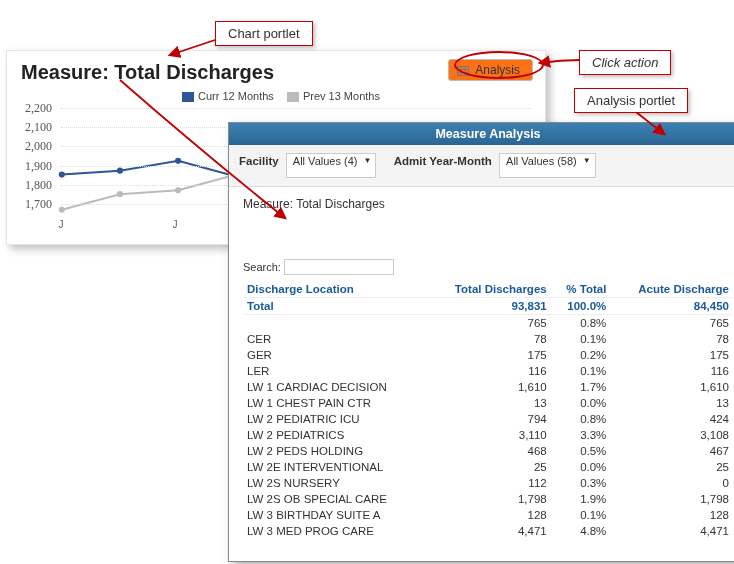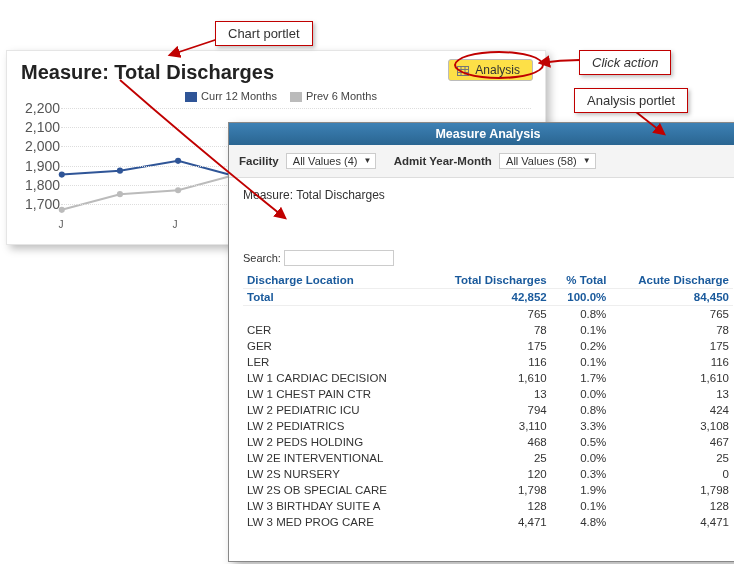--- a/index.html
+++ b/index.html
@@ -29,39 +29,39 @@
     background: #fff;
     box-shadow: 4px 4px 8px rgba(0,0,0,0.25);
     padding: 10px 14px;
     z-index: 5;
   }
   .chart-title { font-weight: bold; font-size: 20px; color: #222; margin-bottom: 6px; }
   .analysis-btn {
     position: absolute; right: 12px; top: 8px;
     border: 1px solid #bbb; border-radius: 3px;
     padding: 3px 12px 3px 8px;
-    font-size: 12px; color: #333; background: #fde047;
+    font-size: 12px; color: #333; background: #f97316;
     display: inline-flex; align-items: center; gap: 6px;
     cursor: pointer;
   }
   .analysis-btn .grid-ic { display: inline-block; width: 12px; height: 10px; }
   .analysis-circle {
     position: absolute;
     border: 2px solid #C00000;
     border-radius: 50%;
     z-index: 48;
     background: transparent;
   }
   .legend { text-align: center; font-size: 11px; color: #444; margin: 4px 0 6px; }
   .swatch { display: inline-block; width: 12px; height: 10px; vertical-align: middle; margin: 0 4px 0 10px; }
   .swatch.curr { background: #2F5597; }
   .swatch.prev { background: #bbb; }
   .chart-area { position: relative; width: 100%; height: 120px; }
   .chart-area svg { width: 100%; height: 100%; }
-  .y-tick { position: absolute; left: 4px; font-size: 14px; color: #555; transform: translateY(-50%); }
+  .y-tick { position: absolute; left: 4px; font-size: 12px; color: #555; transform: translateY(-50%); font-family: Liberation Serif, serif; }
   .x-tick { position: absolute; bottom: -2px; font-size: 10px; color: #555; transform: translateX(-50%); }
   .grid-line { position: absolute; left: 40px; right: 0; border-top: 1px dotted #ddd; }
 
   
   .analysis-portlet {
     position: absolute;
     left: 228px; top: 122px;
     width: 520px; height: 440px;
     border: 1px solid #888;
     background: #fff;
@@ -72,21 +72,21 @@
   .ap-filters {
     background: #f4f4f4;
     padding: 8px 10px;
     font-size: 11.5px;
     color: #333;
     border-bottom: 1px solid #ddd;
   }
   .ap-filters label { font-weight: bold; margin-right: 4px; }
   .filter-val {
     display: inline-block; border: 1px solid #ccc; background: #fff;
-    padding: 1px 18px 1px 6px; font-size: 11px; position: relative;
+    padding: 1px 18px 10px 6px; font-size: 11px; position: relative;
     margin-right: 14px;
   }
   .filter-val::after { content: "▼"; position: absolute; right: 4px; top: 2px; font-size: 8px; color: #333; }
   .ap-header {
     background: #2f6f9f;
     background: linear-gradient(#3d81b5, #2a6591);
     color: #fff; text-align: center;
     padding: 4px 0; font-size: 12.5px; font-weight: bold;
   }
   .ap-body { padding: 10px 14px; font-size: 12px; color: #333; }
@@ -136,21 +136,21 @@
             <line x1="8" y1="0.5" x2="8" y2="9.5"></line>
             <line x1="0.5" y1="3.5" x2="11.5" y2="3.5"></line>
             <line x1="0.5" y1="6.5" x2="11.5" y2="6.5"></line>
       </g>
         </svg>
     </span>
     <span>Analysis</span>
   </div>
   <div class="legend">
     <span class="swatch curr"></span><span>Curr 12 Months</span>
-    <span class="swatch prev"></span><span>Prev 6 Months</span>
+    <span class="swatch prev"></span><span>Prev 13 Months</span>
   </div>
   <div class="chart-area" id="chart-area"><div class="y-tick" style="top: 96px;">1,700</div><div class="grid-line" style="top: 96px;"></div><div class="y-tick" style="top: 76.8px;">1,800</div><div class="grid-line" style="top: 76.8px;"></div><div class="y-tick" style="top: 57.6px;">1,900</div><div class="grid-line" style="top: 57.6px;"></div><div class="y-tick" style="top: 38.4px;">2,000</div><div class="grid-line" style="top: 38.4px;"></div><div class="y-tick" style="top: 19.2px;">2,100</div><div class="grid-line" style="top: 19.2px;"></div><div class="y-tick" style="top: 0px;">2,200</div><div class="grid-line" style="top: 0px;"></div><div class="x-tick" style="left: 40px;">J</div><div class="x-tick" style="left: 154px;">J</div><div class="x-tick" style="left: 268px;">A</div><div class="x-tick" style="left: 382px;">S</div><div class="x-tick" style="left: 496px;">O</div><svg viewBox="0 0 500 110">
         <polyline points="40,61.44 97,57.599999999999994 154,48 211,63.36 268,65.28 325,69.12 382,78.72 439,63.36 496,53.76" fill="none" stroke="#2F5597" stroke-width="2"></polyline>
         <circle cx="40" cy="61.44" r="3" fill="#2F5597"></circle>
         <circle cx="97" cy="57.599999999999994" r="3" fill="#2F5597"></circle>
         <circle cx="154" cy="48" r="3" fill="#2F5597"></circle>
         <circle cx="211" cy="63.36" r="3" fill="#2F5597"></circle>
         <circle cx="268" cy="65.28" r="3" fill="#2F5597"></circle>
         <circle cx="325" cy="69.12" r="3" fill="#2F5597"></circle>
         <circle cx="382" cy="78.72" r="3" fill="#2F5597"></circle>
@@ -191,21 +191,21 @@
         <tr>
           <th>Discharge Location</th>
           <th class="num">Total Discharges</th>
           <th class="num">% Total</th>
           <th class="num">Acute Discharge</th>
         </tr>
       </thead>
       <tbody id="tbody">
           <tr class="total">
             <td>Total</td>
-            <td class="num">42,852</td>
+            <td class="num">93,831</td>
             <td class="num">100.0%</td>
             <td class="num">84,450</td>
           </tr>
           <tr>
             <td></td>
             <td class="num">765</td>
             <td class="num">0.8%</td>
             <td class="num">765</td>
           </tr>
           <tr>
@@ -257,21 +257,21 @@
             <td class="num">467</td>
           </tr>
           <tr>
             <td>LW 2E INTERVENTIONAL</td>
             <td class="num">25</td>
             <td class="num">0.0%</td>
             <td class="num">25</td>
           </tr>
           <tr>
             <td>LW 2S NURSERY</td>
-            <td class="num">120</td>
+            <td class="num">112</td>
             <td class="num">0.3%</td>
             <td class="num">0</td>
           </tr>
           <tr>
             <td>LW 2S OB SPECIAL CARE</td>
             <td class="num">1,798</td>
             <td class="num">1.9%</td>
             <td class="num">1,798</td>
           </tr>
           <tr>

